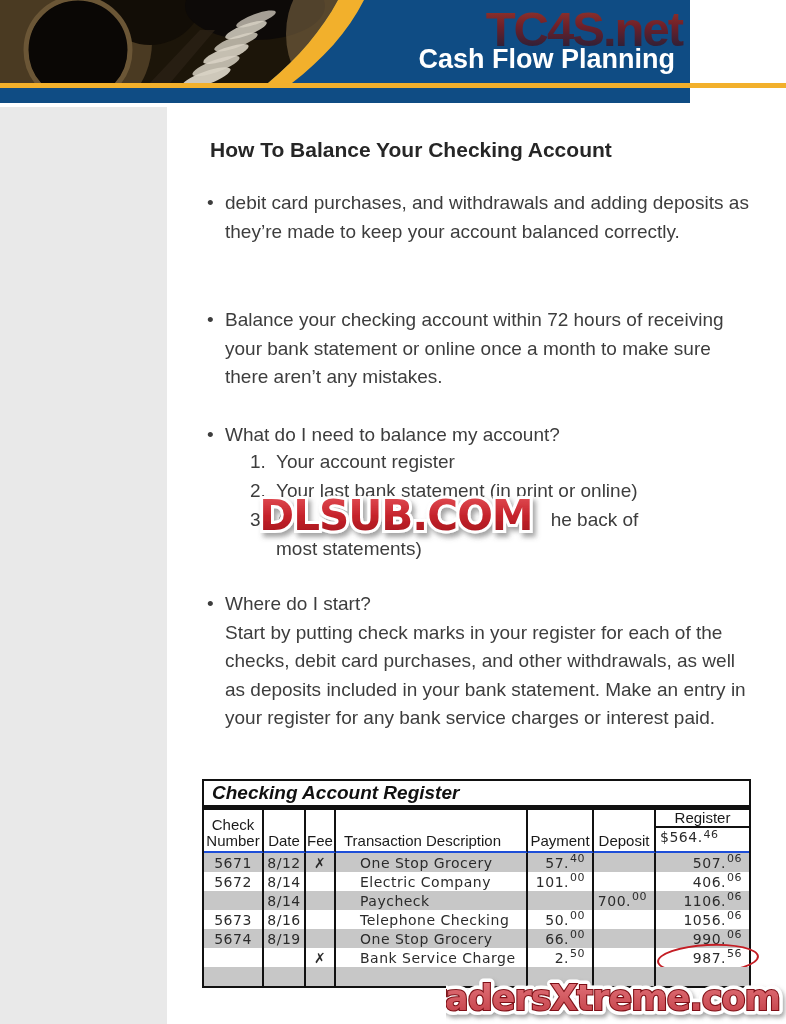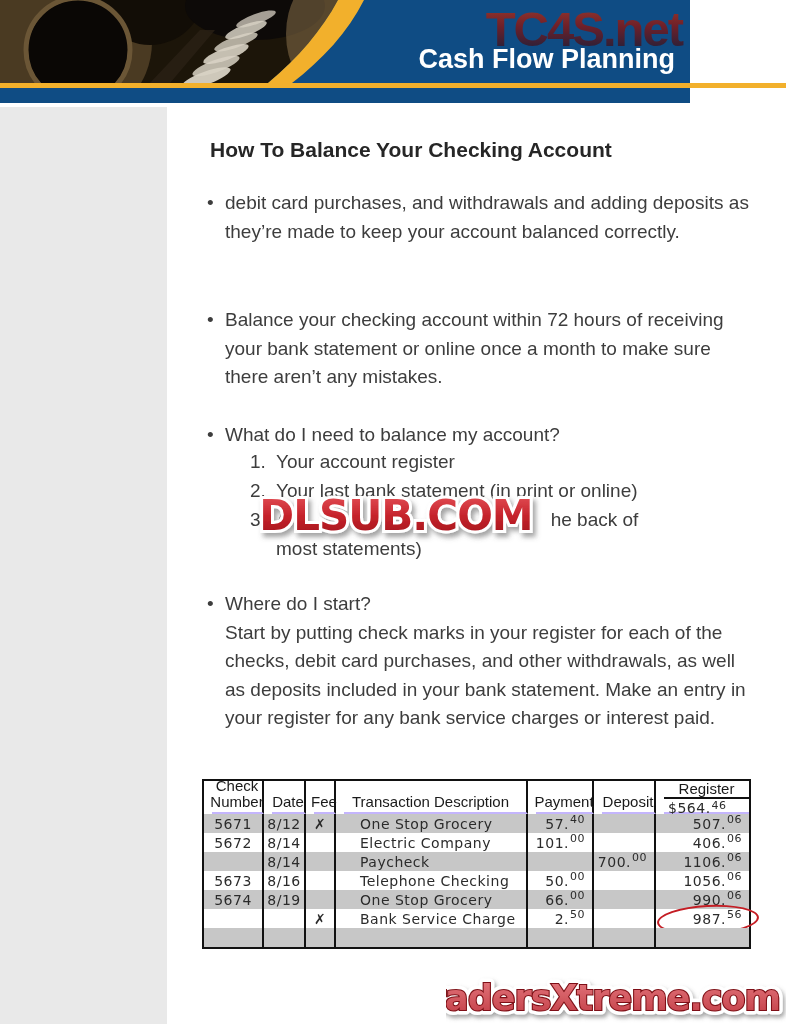--- a/index.html
+++ b/index.html
@@ -40,23 +40,23 @@
   .register{
     position:absolute;left:202px;top:779px;width:549px;background:#ffffff;
     border:2px solid #111111;box-sizing:border-box;overflow:visible;
   }
   .register-title{
     height:23px;border-bottom:5px solid #111111;font-style:italic;font-weight:bold;
     font-size:19px;color:#111;padding:1px 0 0 8px;
   }
   .grid{display:grid;grid-template-columns:60px 42px 30px 192px 66px 62px 1fr;}
   .hcell{
-    border-right:2px solid #111;border-bottom:2px solid #c4b5fd;height:33px;box-sizing:border-box;
+    border-right:2px solid #111;border-bottom:2px solid #1d4ed8;height:43px;box-sizing:border-box;
     display:flex;align-items:flex-end;justify-content:center;
-    font-size:15px;color:#1a1a1a;padding-bottom:2px;margin-left:8px;
+    font-size:15px;color:#1a1a1a;padding-bottom:2px;
   }
   .h-check{flex-direction:column;align-items:center;justify-content:flex-end;line-height:16px;}
   .h-desc{justify-content:flex-start;padding-left:8px;}
   .h-balwrap{border-right:none;flex-direction:column;align-items:stretch;justify-content:flex-start;padding-bottom:0;}
   .h-bal-label{border-bottom:2px solid #111;text-align:center;height:16px;line-height:16px;}
   .h-start{text-align:left;padding:1px 0 0 4px;}
   .rrow{display:contents;}
   .rrow.shaded > .cell{background:#c7c7c7;}
   .cell{
     border-right:2px solid #111;height:19px;box-sizing:border-box;position:relative;
@@ -189,20 +189,21 @@
         <stop offset="1" stop-color="#9e1118"></stop>
       </linearGradient>
       <filter id="wmShadow" x="-20%" y="-20%" width="140%" height="140%">
         <feDropShadow dx="3" dy="4" stdDeviation="2.5" flood-color="#5a5a5a" flood-opacity="0.55"></feDropShadow>
       </filter>
     </defs>
     <text x="165" y="44" text-anchor="middle" font-family="DejaVu Sans, sans-serif" font-size="42" font-weight="bold" letter-spacing="-1" fill="url(#wmGrad)" stroke="#ffffff" stroke-width="6" paint-order="stroke" filter="url(#wmShadow)">DLSUB.COM</text>
   </svg>
 
   <div class="register">
+    <div class="register-title">Checking Account Register</div>
     <div class="grid">
       <div class="hcell h-check">
         <span>Check</span>
         <span>Number</span>
       </div>
       <div class="hcell">Date</div>
       <div class="hcell">Fee</div>
       <div class="hcell h-desc">Transaction Description</div>
       <div class="hcell">Payment</div>
       <div class="hcell">Deposit</div>

